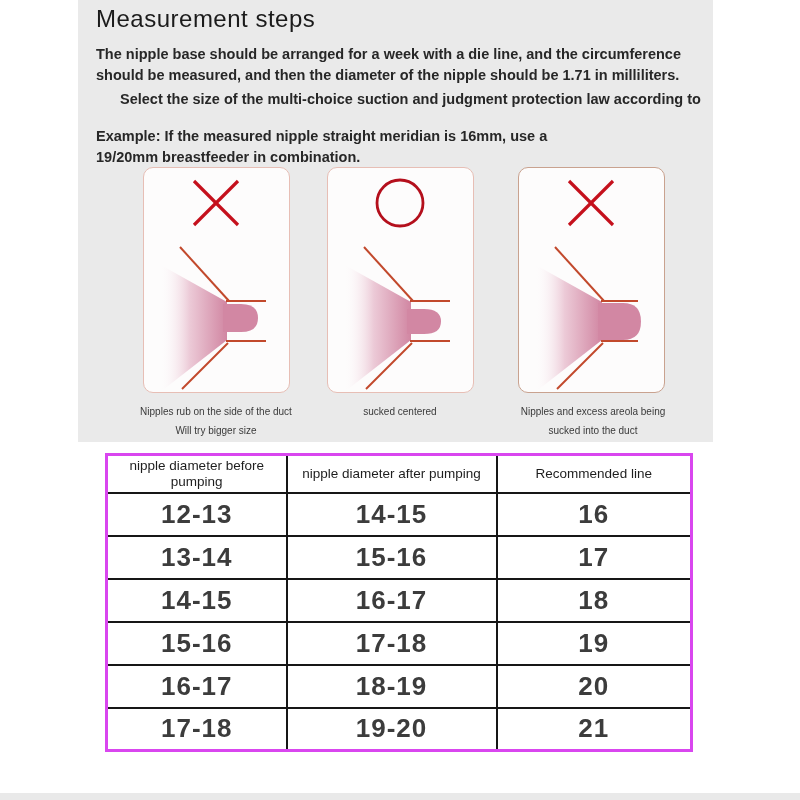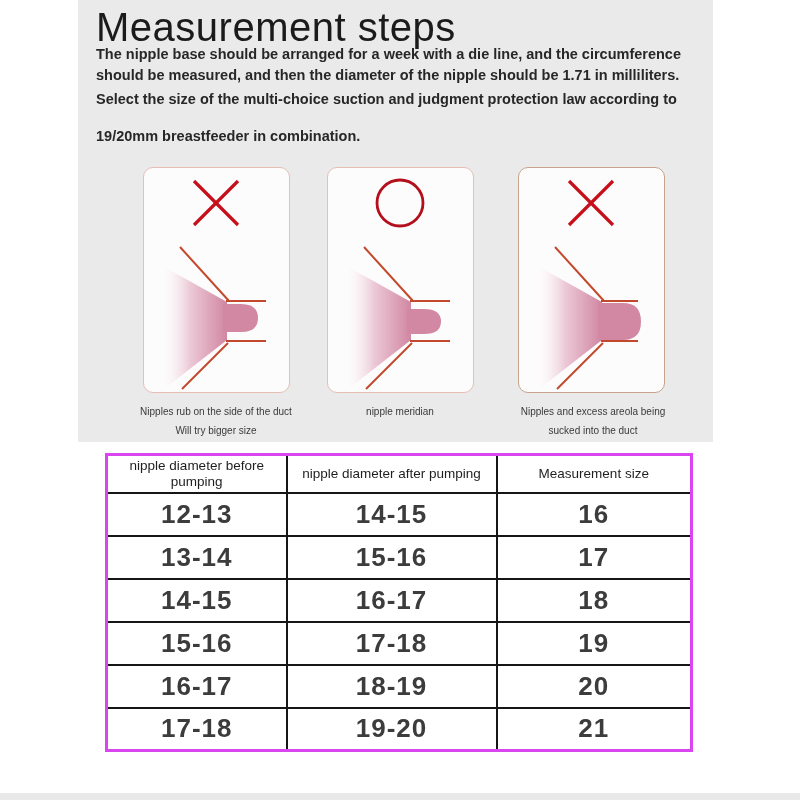--- a/index.html
+++ b/index.html
@@ -1,23 +1,23 @@
 <!DOCTYPE html>
 <html><head>
 <meta charset="utf-8">
 <style>
   html,body{margin:0;padding:0;background:#ffffff;}
   .page{position:relative;width:800px;height:800px;background:#ffffff;overflow:hidden;
         font-family:"Liberation Sans","DejaVu Sans",sans-serif;}
   .gray-panel{position:absolute;left:78px;top:0;width:635px;height:442px;background:#eaeaea;}
-  .page-title{position:absolute;left:96px;top:5px;font-size:40px;font-weight:400;
+  .page-title{position:absolute;left:96px;top:5px;font-size:24px;font-weight:400;
               color:#1b1b1b;letter-spacing:0.5px;}
   .intro{position:absolute;left:96px;width:612px;color:#272727;font-size:14.5px;
          font-weight:700;line-height:21px;white-space:nowrap;}
-  .intro.p1{top:44px;} .intro.p2{top:89px;} .intro.p3{top:126px;}
+  .intro.p1{top:44px;} .intro.p2{top:89px;margin-left:24px;} .intro.p3{top:126px;}
   .card{position:absolute;top:167px;width:147px;height:226px;background:#fdfcfc;
         border:1.5px solid #e7beb5;border-radius:10px;box-sizing:border-box;}
   .card.c1{left:143px;} .card.c2{left:327px;} .card.c3{left:518px;border-color:#c9a28f;}
   .card svg{position:absolute;left:0;top:0;}
   .caption{position:absolute;top:402px;width:264px;text-align:center;color:#3a3a3a;
            font-size:10px;line-height:19px;}
   .caption.c1{left:84px;} .caption.c2{left:268px;} .caption.c3{left:461px;}
   .size-table{position:absolute;left:105px;top:453px;border-collapse:collapse;
               table-layout:fixed;}
   .size-table td,.size-table th{border:2px solid #161616;text-align:center;
@@ -37,20 +37,21 @@
   <div class="page-title">Measurement steps</div>
 
   <div class="intro p1">
     <div>The nipple base should be arranged for a week with a die line, and the circumference</div>
     <div>should be measured, and then the diameter of the nipple should be 1.71 in milliliters.</div>
   </div>
   <div class="intro p2">
     <div>Select the size of the multi-choice suction and judgment protection law according to</div>
   </div>
   <div class="intro p3">
+    <div>Example: If the measured nipple straight meridian is 16mm, use a</div>
     <div>19/20mm breastfeeder in combination.</div>
   </div>
 
   <div class="card c1">
     <svg width="144" height="223" viewBox="0 0 144 223">
       <defs>
         <linearGradient id="coneGrad1" x1="0" y1="0" x2="1" y2="0">
           <stop offset="0" stop-color="#ffffff" stop-opacity="0"></stop>
           <stop offset="0.45" stop-color="#eccad7"></stop>
           <stop offset="1" stop-color="#d186a2"></stop>
@@ -116,38 +117,38 @@
         <line x1="84" y1="175" x2="38" y2="221" stroke="#c2492c" stroke-width="2"></line>
       </g>
     </svg>
   </div>
 
   <div class="caption c1">
     <div>Nipples rub on the side of the duct</div>
     <div>Will try bigger size</div>
   </div>
   <div class="caption c2">
-    <div>nipple meridian</div>
+    <div>sucked centered</div>
   </div>
   <div class="caption c3">
     <div>Nipples and excess areola being</div>
     <div>sucked into the duct</div>
   </div>
 
   <table class="size-table">
     <colgroup>
         <col style="width:180px">
         <col style="width:210px">
         <col style="width:195px">
       </colgroup>
     <thead>
       <tr>
         <th>nipple diameter before pumping</th>
         <th>nipple diameter after pumping</th>
-        <th>Measurement size</th>
+        <th>Recommended line</th>
       </tr>
     </thead>
     <tbody>
       <tr>
         <td>12-13</td>
         <td>14-15</td>
         <td>16</td>
       </tr>
       <tr>
         <td>13-14</td>

